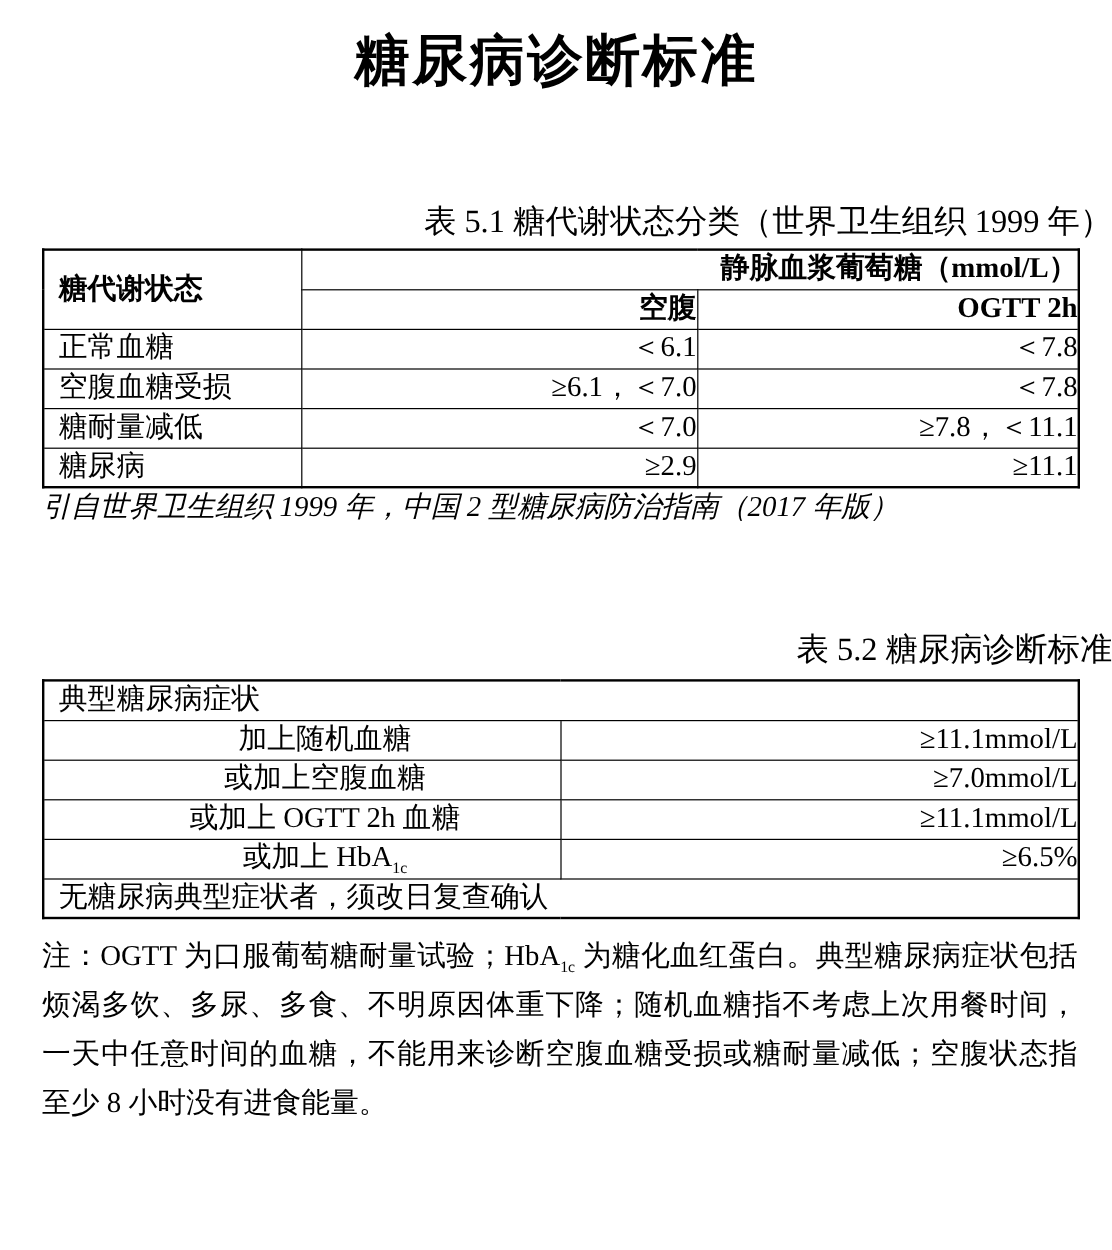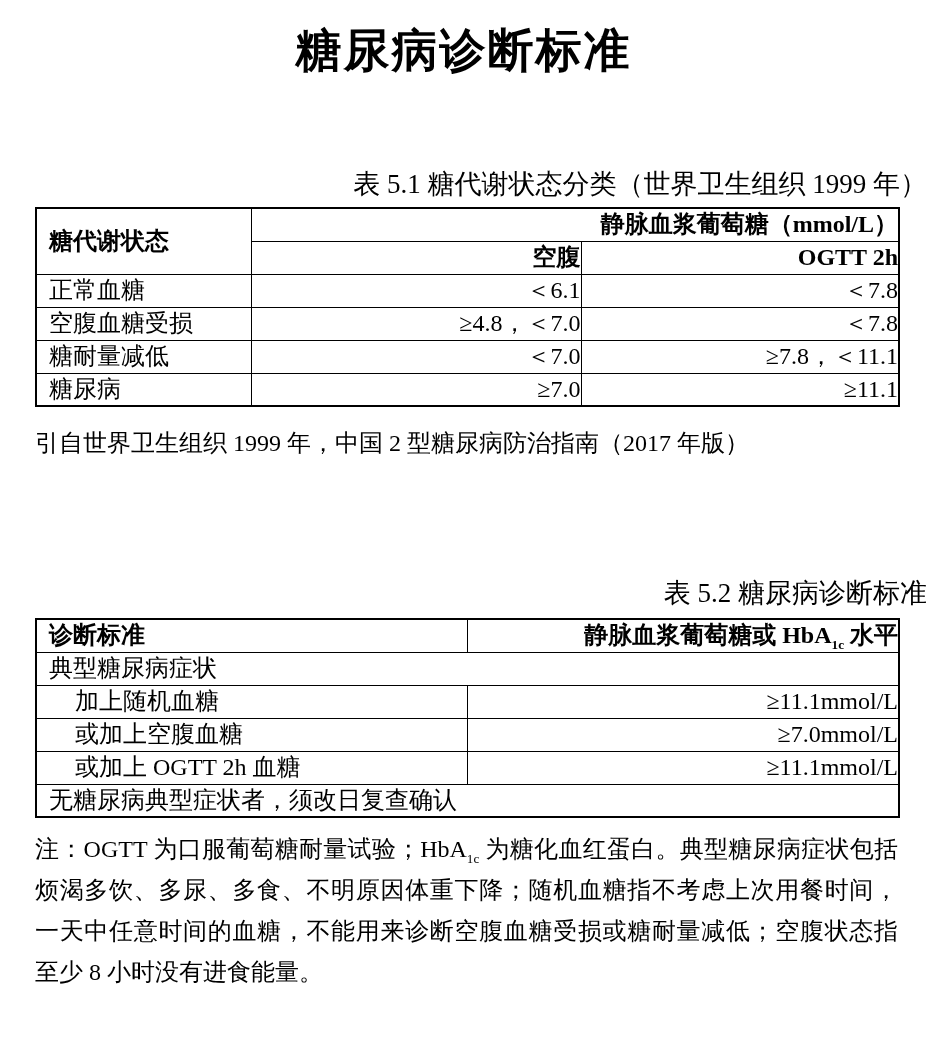--- a/index.html
+++ b/index.html
@@ -20,21 +20,21 @@
     font-weight: bold;
     letter-spacing: 2px;
     font-family: Liberation Serif, serif;
   }
   .table-caption {
     text-align: right;
     font-size: 27px;
     font-weight: normal;
   }
   .caption-1 { margin-top: 84px; }
-  .caption-2 { margin-top: 116px; }
+  .caption-2 { margin-top: 84px; }
   table {
     border-collapse: collapse;
     table-layout: fixed;
     width: 863px;
     margin-left: 35px;
     font-size: 24px;
   }
   .tbl-1 { margin-top: 5px; }
   .tbl-2 { margin-top: 7px; }
   th, td {
@@ -42,28 +42,29 @@
     vertical-align: middle;
     padding: 0;
     height: 33px;
     line-height: 1.2;
     font-weight: normal;
   }
   table { border: 2.5px solid #000; }
   th { font-weight: bold; }
   .cell-left  { text-align: left; padding-left: 12px; }
   .cell-center{ text-align: right; }
-  .cell-indent{ text-align: left; padding-left: 38px; }
+  .cell-indent{ text-align: center; padding-left: 38px; }
   .notes-block {
     width: 863px;
     margin-left: 35px;
-    margin-top: 21px;
+    margin-top: 1px;
     font-size: 24px;
     line-height: 31px;
     text-align: justify;
+    font-style: italic;
   }
   .notes-block-2 {
     width: 863px;
     margin-left: 35px;
     margin-top: 11px;
     font-size: 24px;
     line-height: 41px;
     text-align: justify;
   }
   sub { font-size: 0.55em; line-height: 0; }
@@ -90,68 +91,68 @@
       <th class="cell-center">空腹</th>
       <th class="cell-center">OGTT 2h</th>
     </tr>
     <tr>
       <td class="cell-left">正常血糖</td>
       <td class="cell-center">＜6.1</td>
       <td class="cell-center">＜7.8</td>
     </tr>
     <tr>
       <td class="cell-left">空腹血糖受损</td>
-      <td class="cell-center">≥4.8，＜7.0</td>
+      <td class="cell-center">≥6.1，＜7.0</td>
       <td class="cell-center">＜7.8</td>
     </tr>
     <tr>
       <td class="cell-left">糖耐量减低</td>
       <td class="cell-center">＜7.0</td>
       <td class="cell-center">≥7.8，＜11.1</td>
     </tr>
     <tr>
       <td class="cell-left">糖尿病</td>
-      <td class="cell-center">≥7.0</td>
+      <td class="cell-center">≥2.9</td>
       <td class="cell-center">≥11.1</td>
     </tr>
   </tbody>
 </table>
 
 <div class="notes-block">
   <p>引自世界卫生组织 1999 年，中国 2 型糖尿病防治指南（2017 年版）</p>
 </div>
 
 <div class="table-caption caption-2">表 5.2 糖尿病诊断标准</div>
 
 <table class="tbl-2">
   <colgroup>
     <col style="width:431px">
     <col style="width:432px">
   </colgroup>
   <tbody>
     <tr>
-      <th class="cell-left">诊断标准</th>
-      <th class="cell-center"><span>静脉血浆葡萄糖或 HbA</span><sub>1c</sub><span> 水平</span></th>
-    </tr>
-    <tr>
       <td class="cell-left" colspan="2">典型糖尿病症状</td>
     </tr>
     <tr>
       <td class="cell-indent">加上随机血糖</td>
       <td class="cell-center">≥11.1mmol/L</td>
     </tr>
     <tr>
       <td class="cell-indent">或加上空腹血糖</td>
       <td class="cell-center">≥7.0mmol/L</td>
     </tr>
     <tr>
       <td class="cell-indent">或加上 OGTT 2h 血糖</td>
       <td class="cell-center">≥11.1mmol/L</td>
     </tr>
     <tr>
+      <td class="cell-indent"><span>或加上 HbA</span><sub>1c</sub></td>
+      <td class="cell-center">≥6.5%</td>
+    </tr>
+    <tr>
       <td class="cell-left" colspan="2">无糖尿病典型症状者，须改日复查确认</td>
     </tr>
   </tbody>
 </table>
 
 <div class="notes-block-2">
   <p><span>注：OGTT 为口服葡萄糖耐量试验；HbA</span><sub>1c</sub><span> 为糖化血红蛋白。典型糖尿病症状包括烦渴多饮、多尿、多食、不明原因体重下降；随机血糖指不考虑上次用餐时间，一天中任意时间的血糖，不能用来诊断空腹血糖受损或糖耐量减低；空腹状态指至少 8 小时没有进食能量。</span></p>
 </div>
 
 </body></html>

